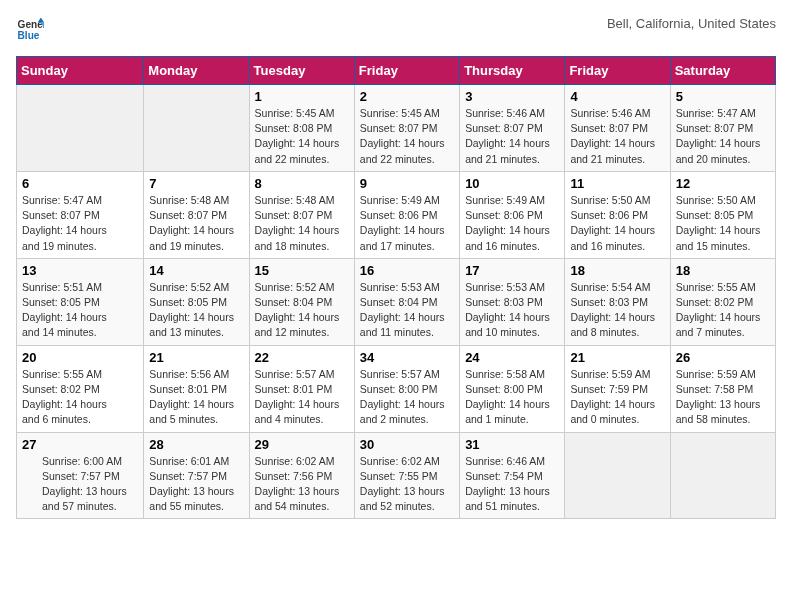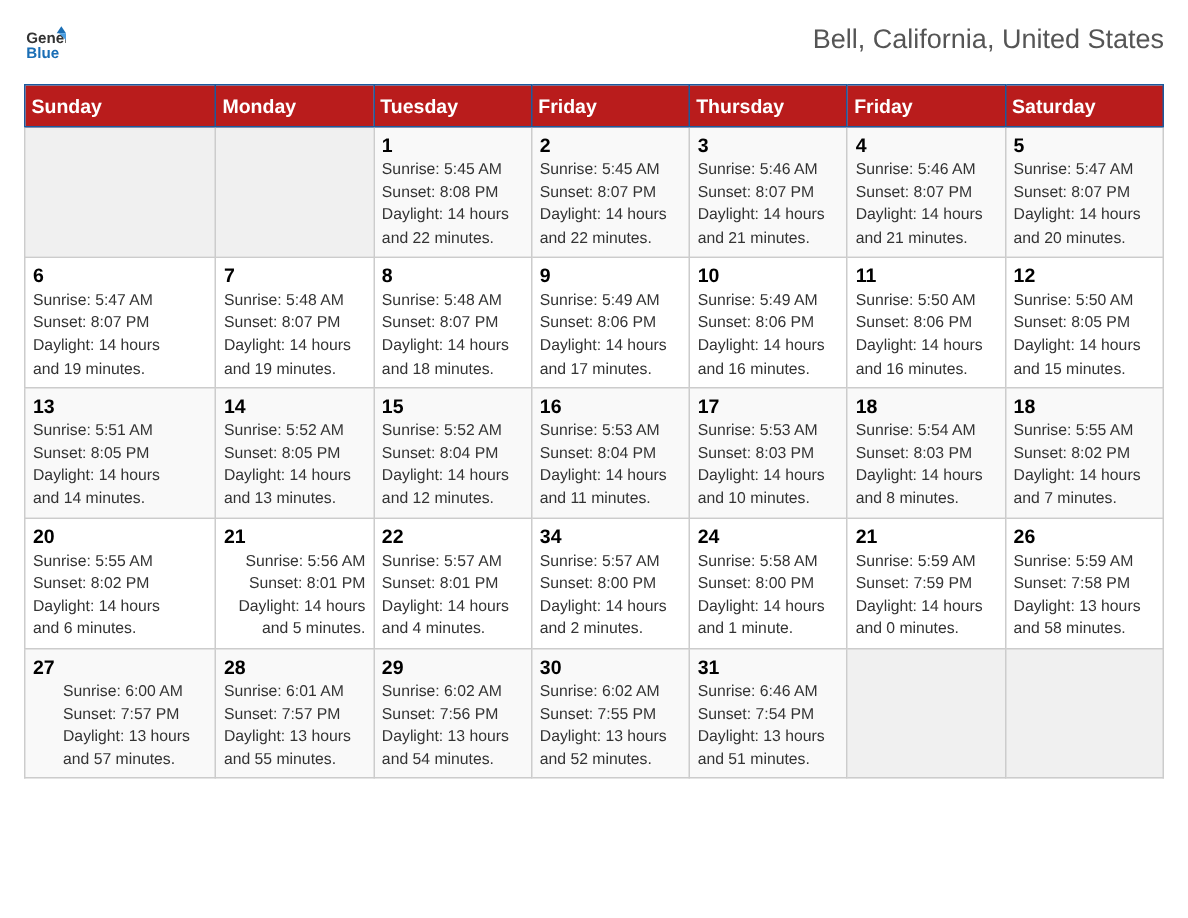--- a/index.html
+++ b/index.html
@@ -28,30 +28,30 @@
     .title-section {
       text-align: right;
     }
     .main-title {
       font-size: 38px;
       font-weight: bold;
       color: #333;
       line-height: 1.1;
     }
     .subtitle {
-      font-size: 18px;
+      font-size: 13px;
       color: #555;
     }
     table {
       width: 100%;
       border-collapse: collapse;
       font-size: 11px;
     }
     thead tr th {
-      background-color: #b91c1c;
+      background-color: #be185d;
       color: #fff;
       padding: 6px 4px;
       text-align: left;
       font-size: 13px;
       font-weight: bold;
       border: 1px solid #1a5a9e;
     }
     tbody tr td {
       border: 1px solid #ccc;
       vertical-align: top;
@@ -251,21 +251,21 @@
       <tr>
         <td>
           <span class="day-number">20</span>
           <div class="day-info" style="white-space: pre-line;">Sunrise: 5:55 AM
 Sunset: 8:02 PM
 Daylight: 14 hours
 and 6 minutes.</div>
         </td>
         <td>
           <span class="day-number">21</span>
-          <div class="day-info" style="white-space: pre-line; text-align: right;">Sunrise: 5:56 AM
+          <div class="day-info" style="white-space: pre-line;">Sunrise: 5:56 AM
 Sunset: 8:01 PM
 Daylight: 14 hours
 and 5 minutes.</div>
         </td>
         <td>
           <span class="day-number">22</span>
           <div class="day-info" style="white-space: pre-line;">Sunrise: 5:57 AM
 Sunset: 8:01 PM
 Daylight: 14 hours
 and 4 minutes.</div>

